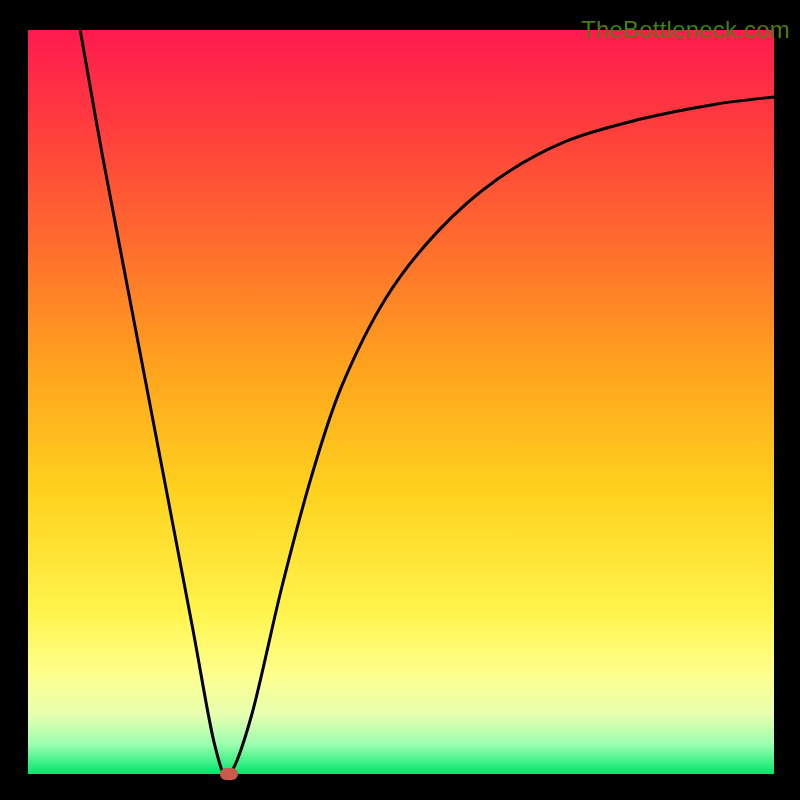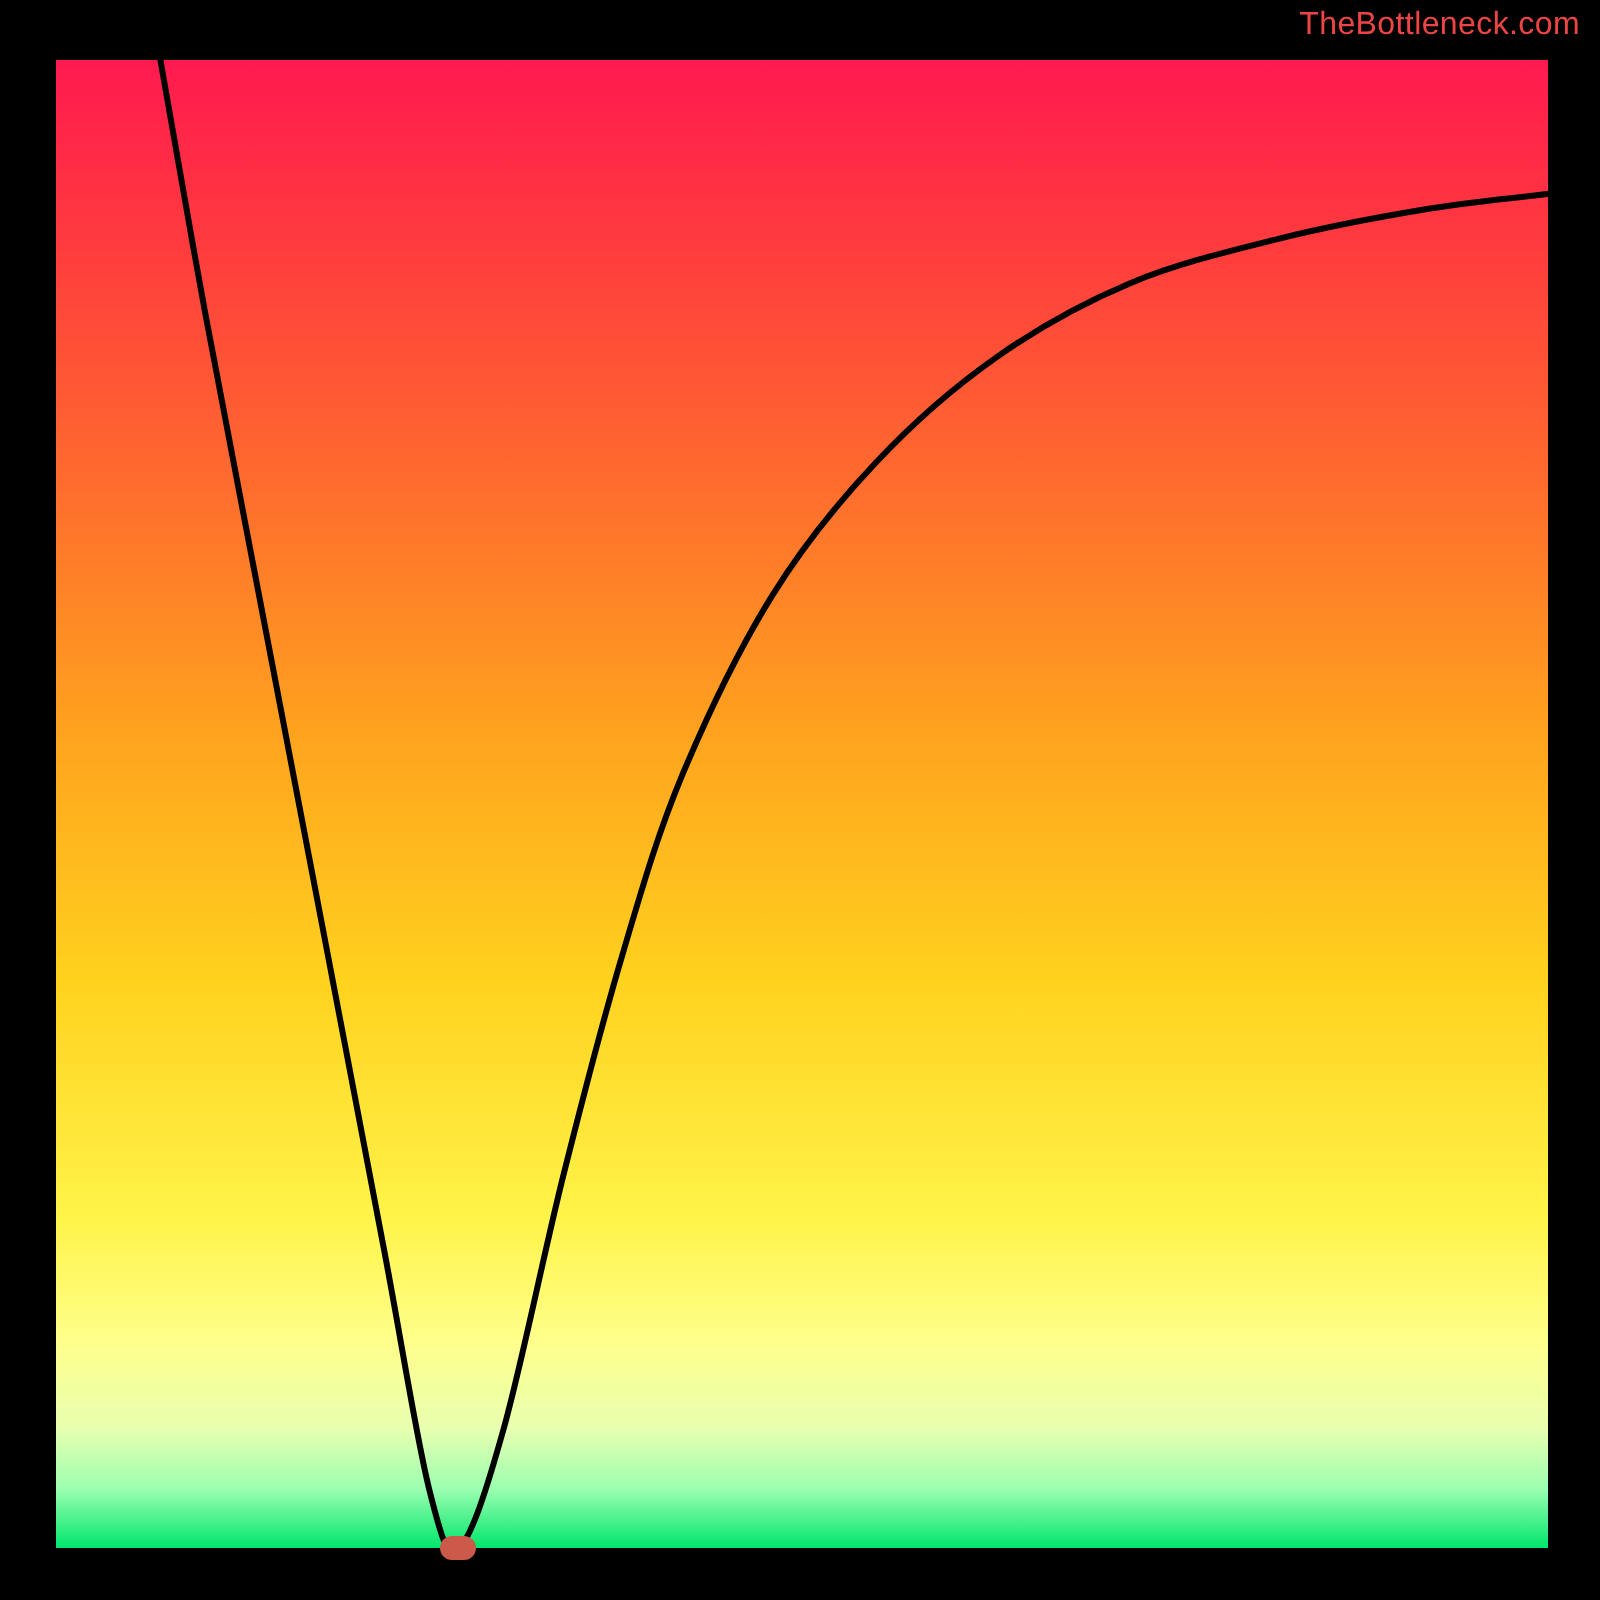--- a/index.html
+++ b/index.html
@@ -33,24 +33,24 @@
       #ffd21e 62%,
       #fff44a 78%,
       #ffff8a 86%,
       #e8ffb0 92%,
       #9cffb0 96%,
       #00e66a 100%
     );
   }
   .watermark {
     position: absolute;
-    top: 4px;
+    top: 16px;
     right: 10px;
-    color: #ef4444;
-    font-size: 16px;
+    color: #4d7c0f;
+    font-size: 24px;
     font-weight: 500;
     letter-spacing: 0.2px;
     user-select: none;
   }
   svg.curve {
     position: absolute;
     top: 0;
     left: 0;
     width: 746px;
     height: 744px;

